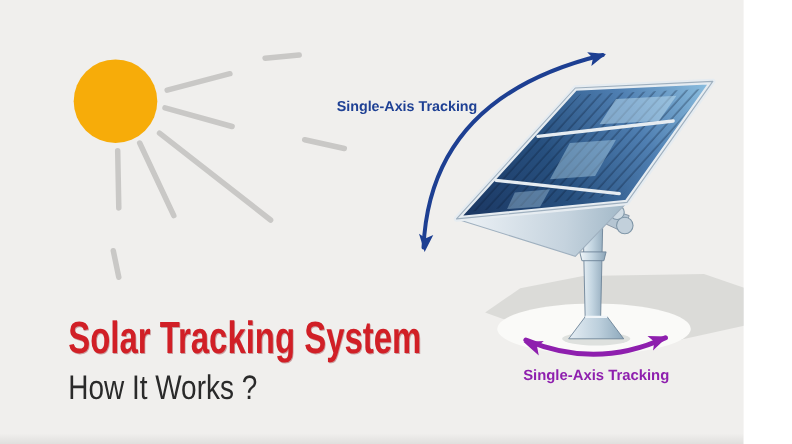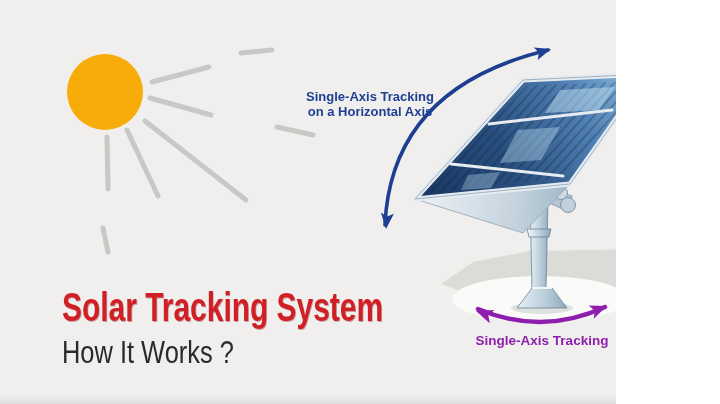--- a/index.html
+++ b/index.html
@@ -1,18 +1,18 @@
 <!DOCTYPE html>
 <html style="--bg: #f0efed; --sun: #f7ac09; --ray: #c9c8c6; --shadow: #dbdbd8; --ground-white: #fafaf8; --panel-frame: #e6ecf1; --panel-edge: #9fb0bf; --panel-dark: #1a3560; --panel-mid: #3f6ea3; --panel-light: #8fc2e2; --pole-light: #eef4f8; --pole-mid: #c3d5e1; --pole-dark: #8ba4b7; --arrow-blue: #1d3f92; --arrow-purple: #8e1fae; --title-red: #d11f26; --subtitle-dark: #2a2a2a; --label-blue: #1e4094; --label-purple: #8e1fae;"><head>
 <meta charset="utf-8">
 <style>
   html,body{margin:0;padding:0;}
   .stage{
     position:relative;
-    width:616px;height:404px;
+    width:676px;height:404px;
     background:var(--bg);
     overflow:hidden;
     font-family:"Liberation Sans", sans-serif;
   }
   .stage::after{
     content:"";position:absolute;left:0;right:0;bottom:0;height:10px;
     background:linear-gradient(to bottom, rgba(0,0,0,0), rgba(0,0,0,0.07));
     pointer-events:none;
   }
   svg.illustration{position:absolute;left:0;top:0;}
@@ -144,21 +144,20 @@
 
     <g>
       <path class="arrow-purple" d="M 478,309 Q 542,336 605,307"></path>
       <path class="arrow-purple-head" d="M0,0 L-17,-7 L-13,0 L-17,7 Z" transform="translate(476,311) rotate(199)"></path>
       <path class="arrow-purple-head" d="M0,0 L-17,-7 L-13,0 L-17,7 Z" transform="translate(607,306) rotate(-21)"></path>
     </g>
   </svg>
 
   <div class="label label-h">
     <div>Single-Axis Tracking</div>
-    <div>on a Horizontal Axis</div>
   </div>
 
   <div class="label label-v">
     <div>Single-Axis Tracking</div>
   </div>
 
   <div class="title">Solar Tracking System</div>
   <div class="subtitle">How It Works ?</div>
 
 </div>

